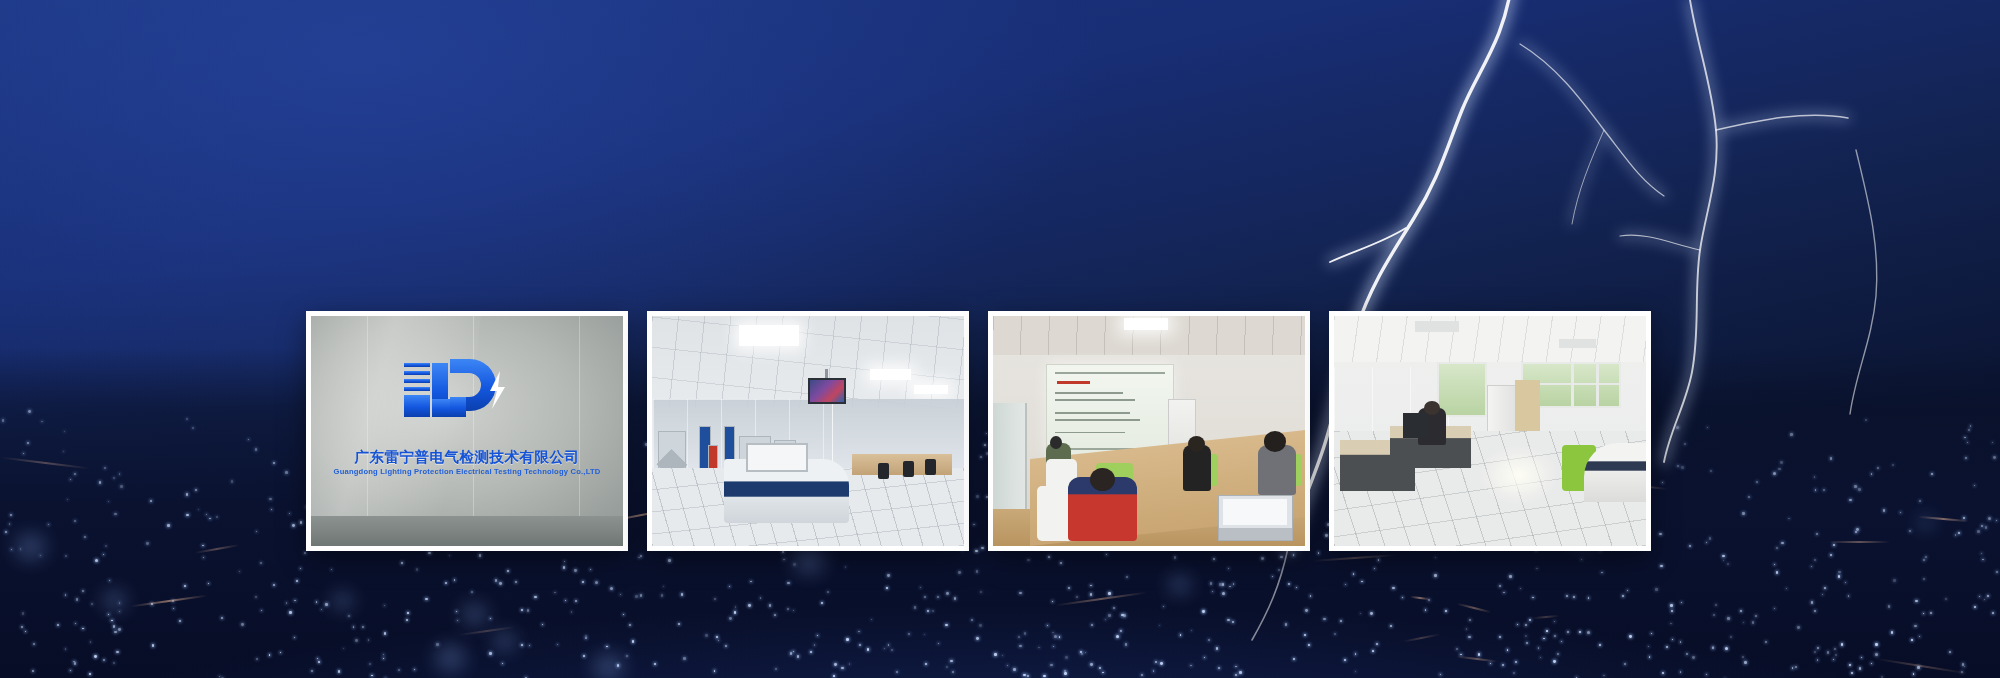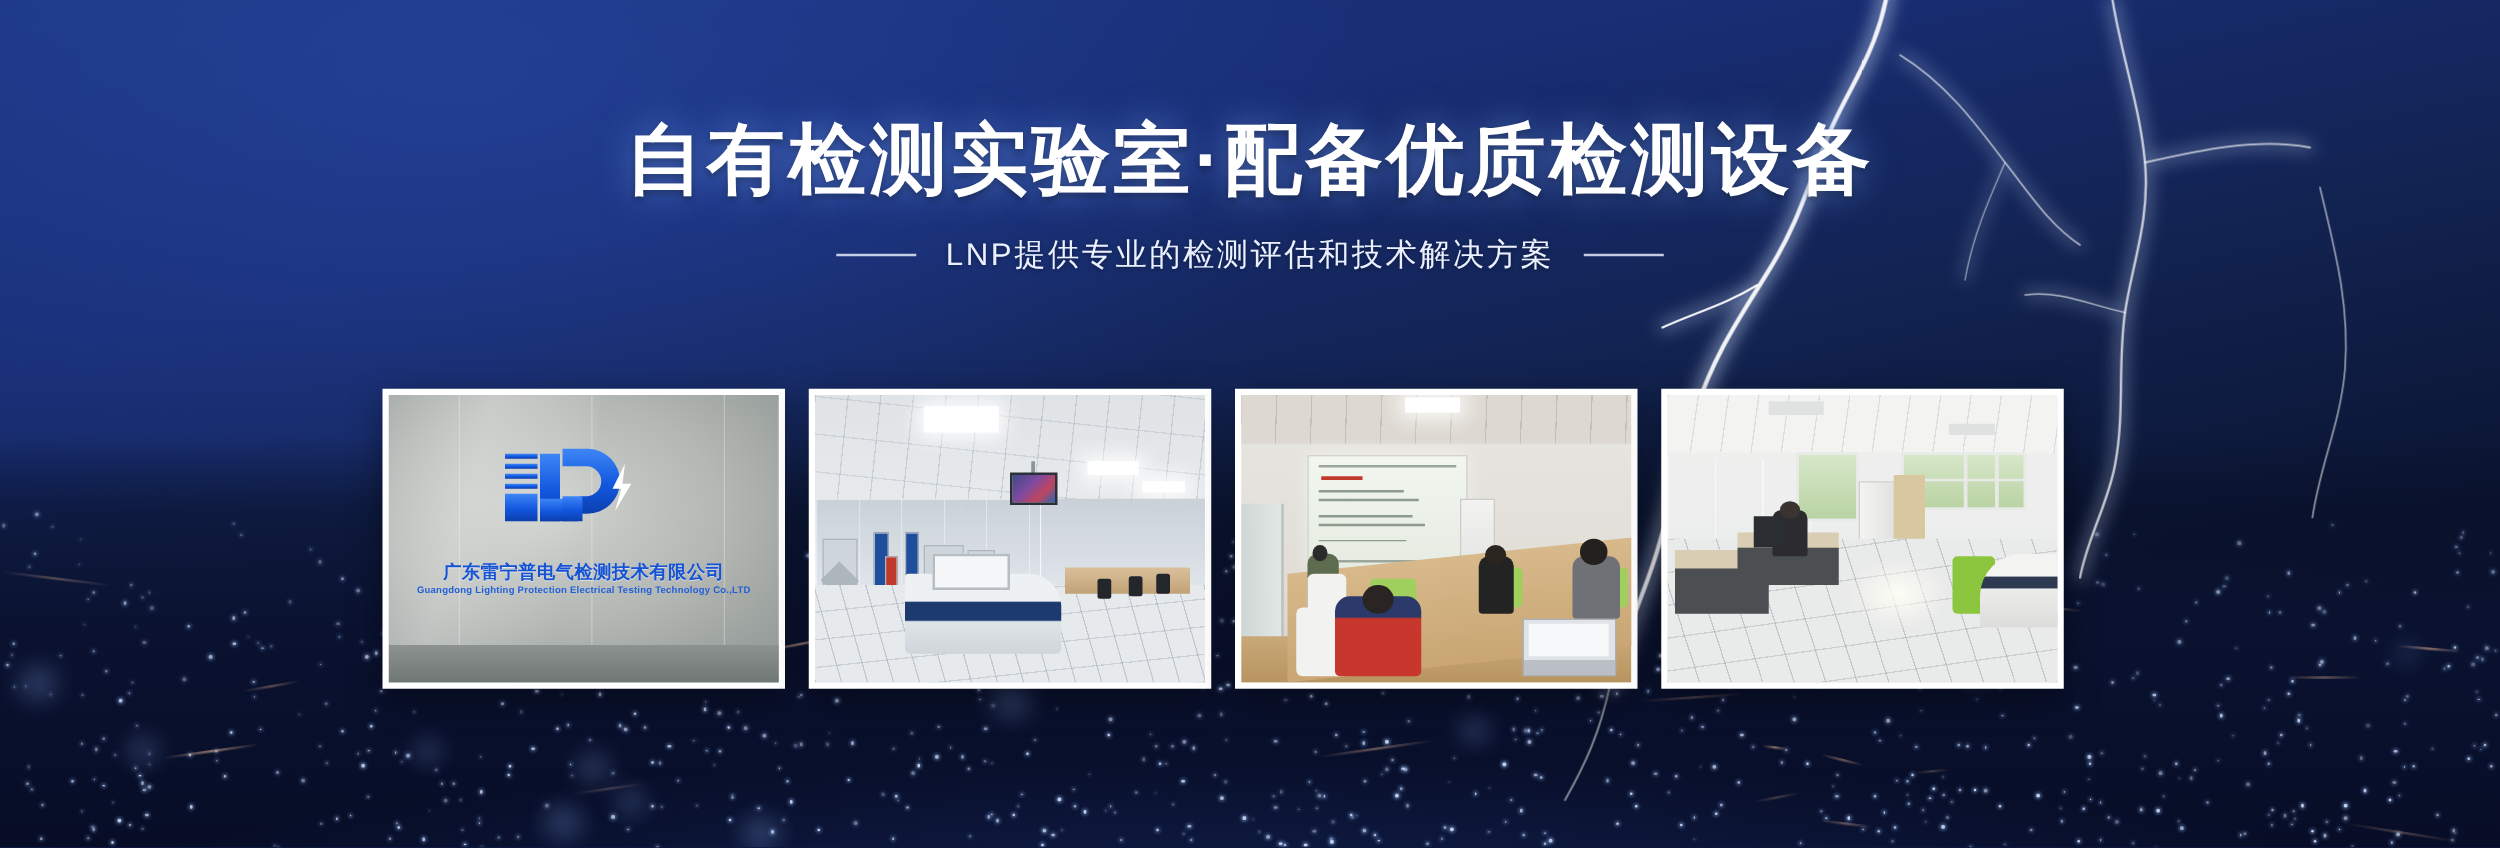--- a/index.html
+++ b/index.html
@@ -1015,28 +1015,20 @@
       <path d="M1690 0 C1698 48 1712 86 1716 130 C1720 176 1706 210 1700 250 C1694 292 1700 330 1692 372 C1686 404 1670 430 1664 462" stroke-width="1.9" opacity=".8"></path>
       <path d="M1716 130 C1760 120 1806 110 1848 118" stroke-width="1.5" opacity=".75"></path>
       <path d="M1700 250 C1672 244 1648 232 1620 236" stroke-width="1.2" opacity=".7"></path>
       <path d="M1520 44 C1556 66 1580 98 1604 130 C1626 158 1640 180 1664 196" stroke-width="1.3" opacity=".7"></path>
       <path d="M1604 130 C1590 162 1578 190 1572 224" stroke-width="1" opacity=".6"></path>
       <path d="M1856 150 C1868 200 1880 244 1876 296 C1872 340 1856 372 1850 414" stroke-width="1.4" opacity=".6"></path>
       <path d="M1288 548 C1280 586 1268 612 1252 640" stroke-width="1.6" opacity=".55"></path>
     </g>
   </svg>
 
-  <div class="copy">
-    <div class="title">自有检测实验室·配备优质检测设备</div>
-    <div class="subwrap">
-      <span class="dash"></span>
-      <span class="subtitle">LNP提供专业的检测评估和技术解决方案</span>
-      <span class="dash"></span>
-    </div>
-  </div>
 
   <div class="strip">
 
     <div class="frame">
       <div class="photo p1">
         <div class="sheen"></div>
         <div class="glassline" style="left:18%"></div>
         <div class="glassline" style="left:52%"></div>
         <div class="glassline" style="left:86%"></div>
         <div class="floor"></div>

